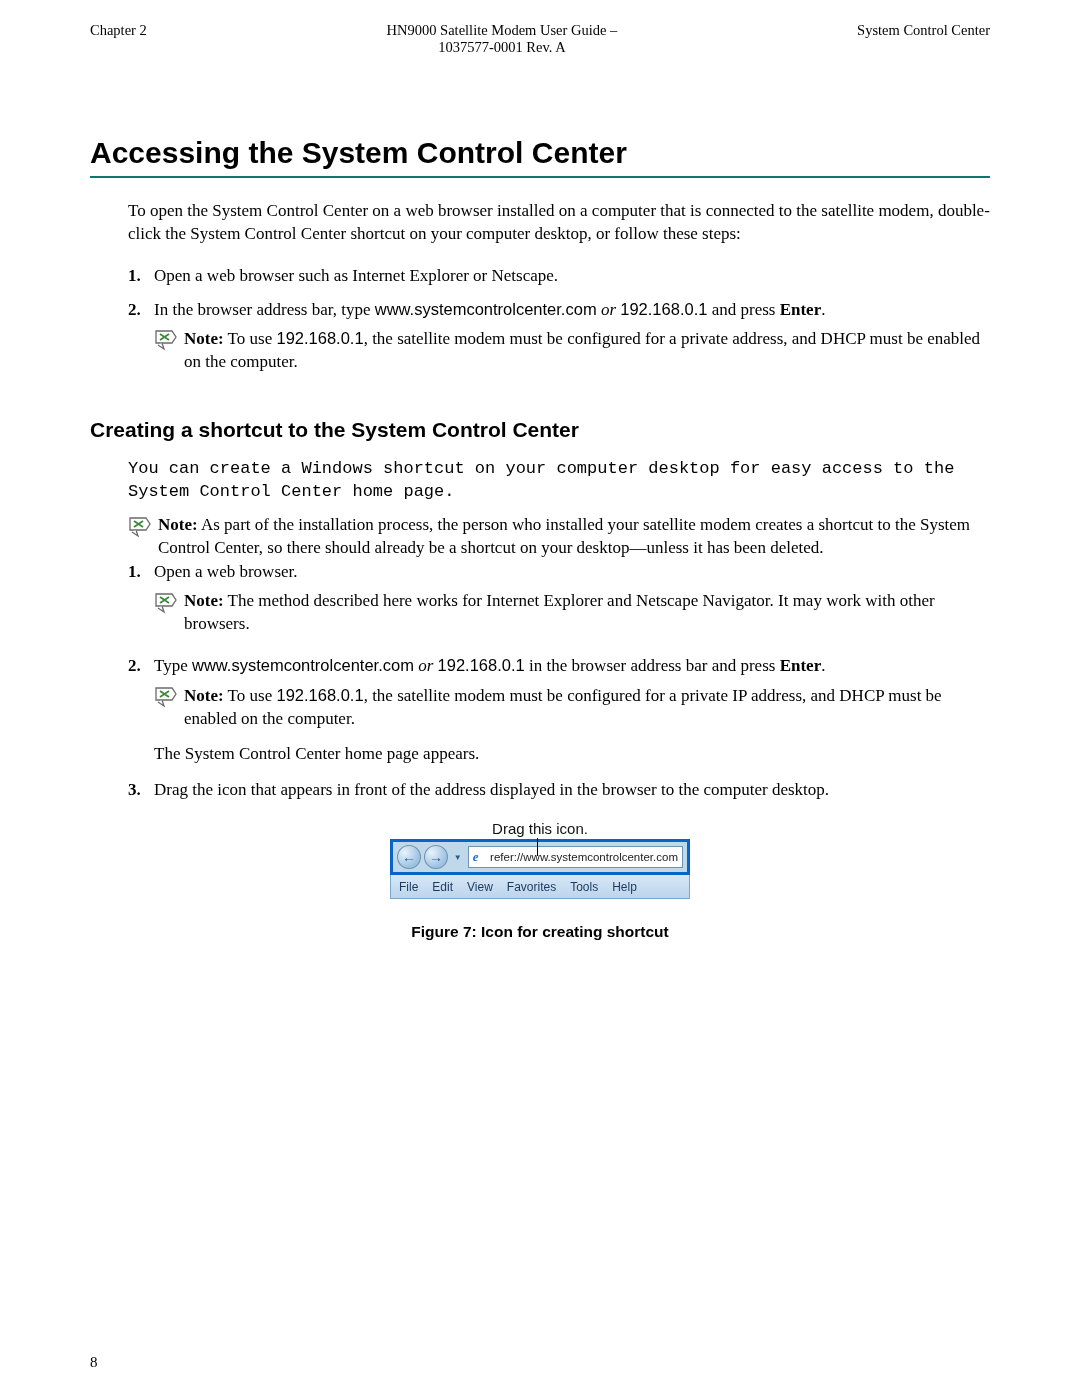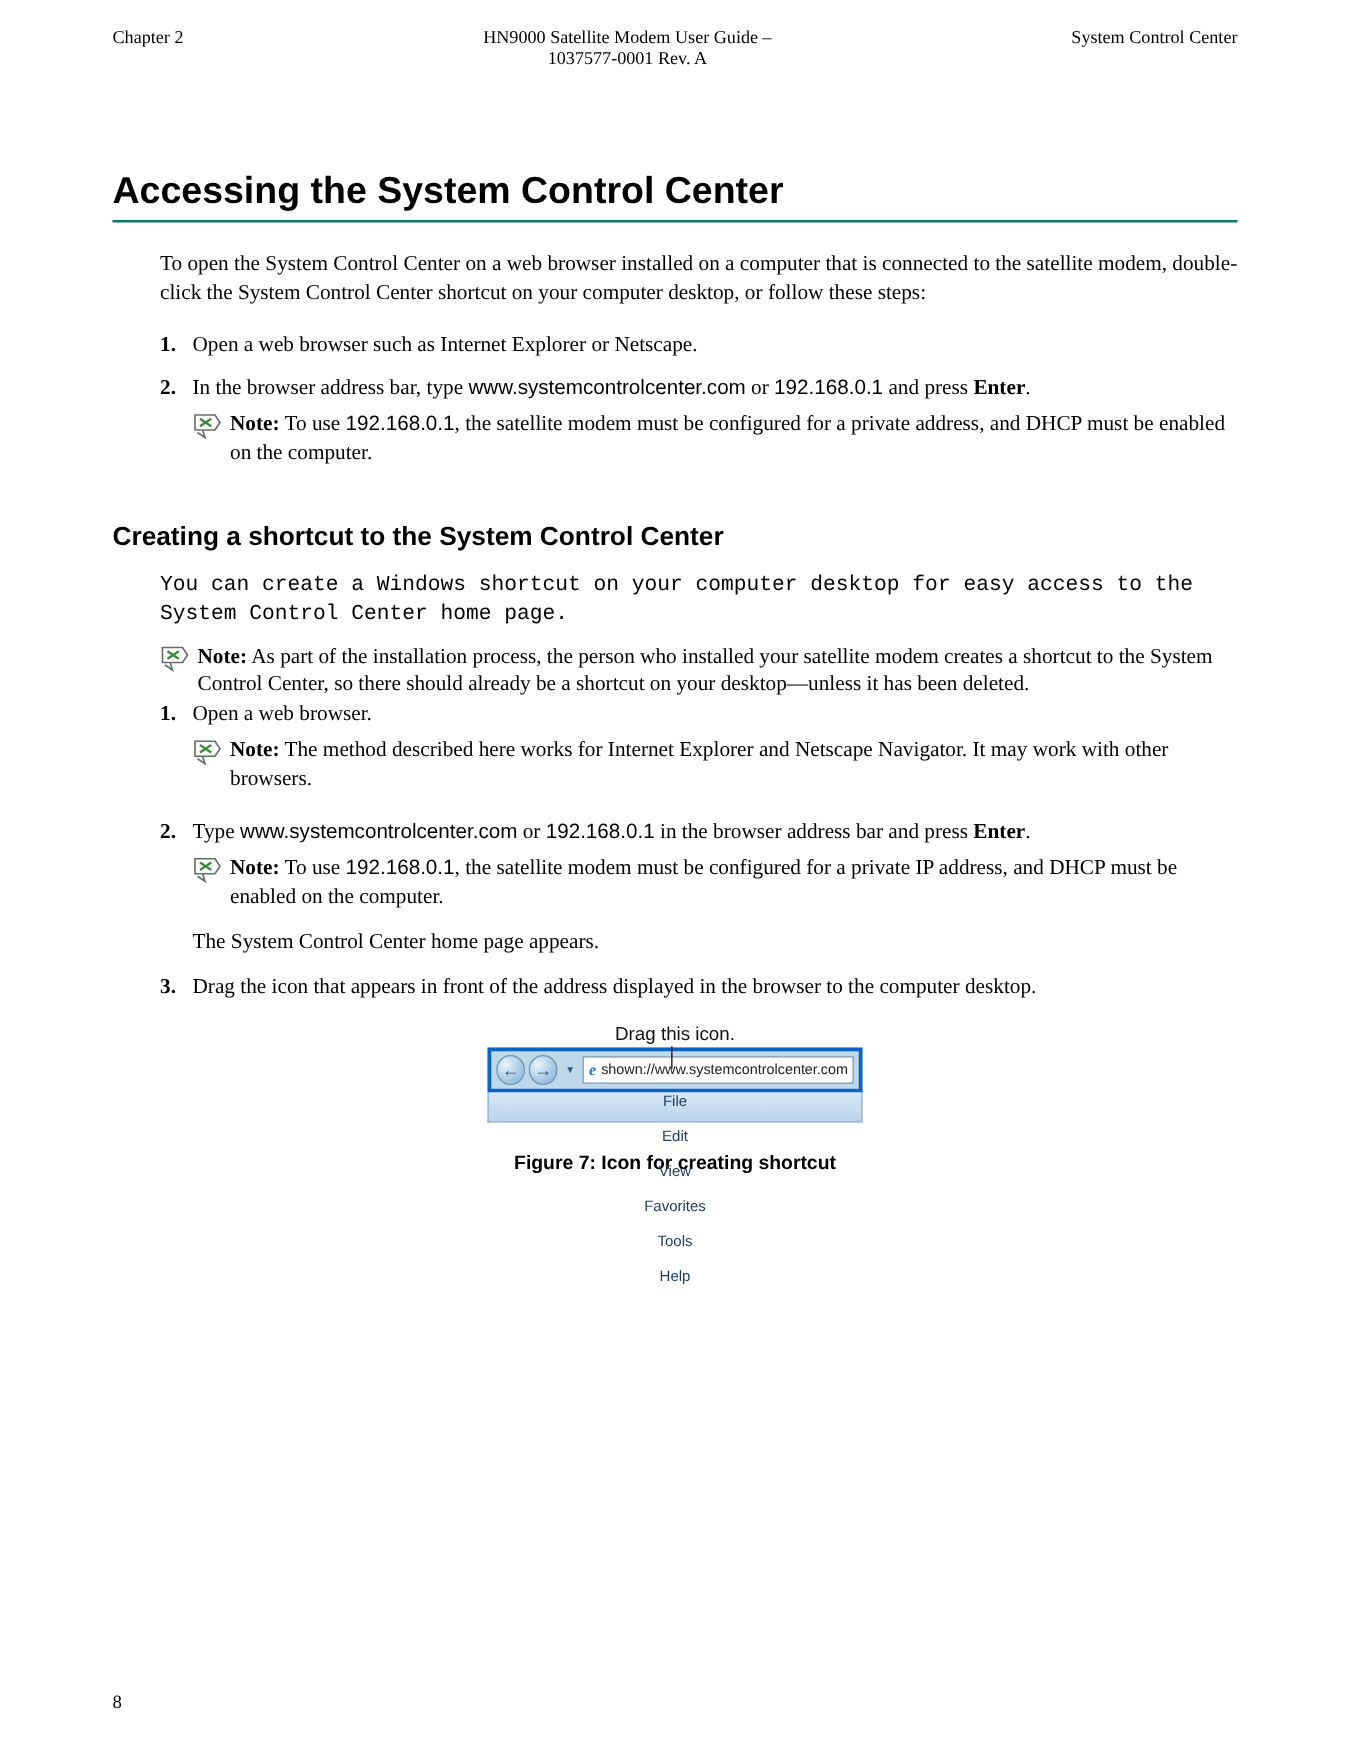--- a/index.html
+++ b/index.html
@@ -50,21 +50,21 @@
     align-items: flex-start;
   }
   .li-num {
     font-weight: bold;
     width: 26px;
     flex: 0 0 26px;
   }
   .li-body { flex: 1 1 auto; }
   .code { font-family: Arial, Helvetica, sans-serif; font-size: 16.5px; }
   .bold { font-weight: bold; }
-  .italic { }
+  .italic { font-style: italic; }
   .note-block {
     display: flex;
     align-items: flex-start;
     margin-top: 6px;
     margin-bottom: 6px;
     line-height:1.35;
   }
   .note-block.indent-under-step { margin-left: 26px; }
   .note-icon {
     width: 30px;
@@ -167,21 +167,20 @@
     background: linear-gradient(#d7e7f6, #bcd4ec);
     border: 1px solid #7aa6cf;
     border-top: none;
     height: 24px;
     display: flex;
     align-items: center;
     padding: 0 8px;
     gap: 14px;
     font-size: 12px;
     color: #1a3a5e;
-    flex-direction: column;
   }
   .fig-caption {
     text-align: center;
     font-family: Arial, sans-serif;
     font-weight: bold;
     font-size: 15.5px;
     margin-top: 24px;
   }
   .page-num {
     position: absolute;
@@ -305,21 +304,21 @@
 
 <div class="figure-wrap">
   <div class="drag-label">Drag this icon.</div>
   <div class="drag-line"></div>
   <div class="addr-row">
     <div class="nav-btn">←</div>
     <div class="nav-btn">→</div>
     <div class="drop-caret">▼</div>
     <div class="addr-box">
       <span class="ie-icon">e</span>
-      <span>shown://www.systemcontrolcenter.com</span>
+      <span>refer://www.systemcontrolcenter.com</span>
     </div>
   </div>
   <div class="menu-row">
     <span>File</span>
     <span>Edit</span>
     <span>View</span>
     <span>Favorites</span>
     <span>Tools</span>
     <span>Help</span>
   </div>

